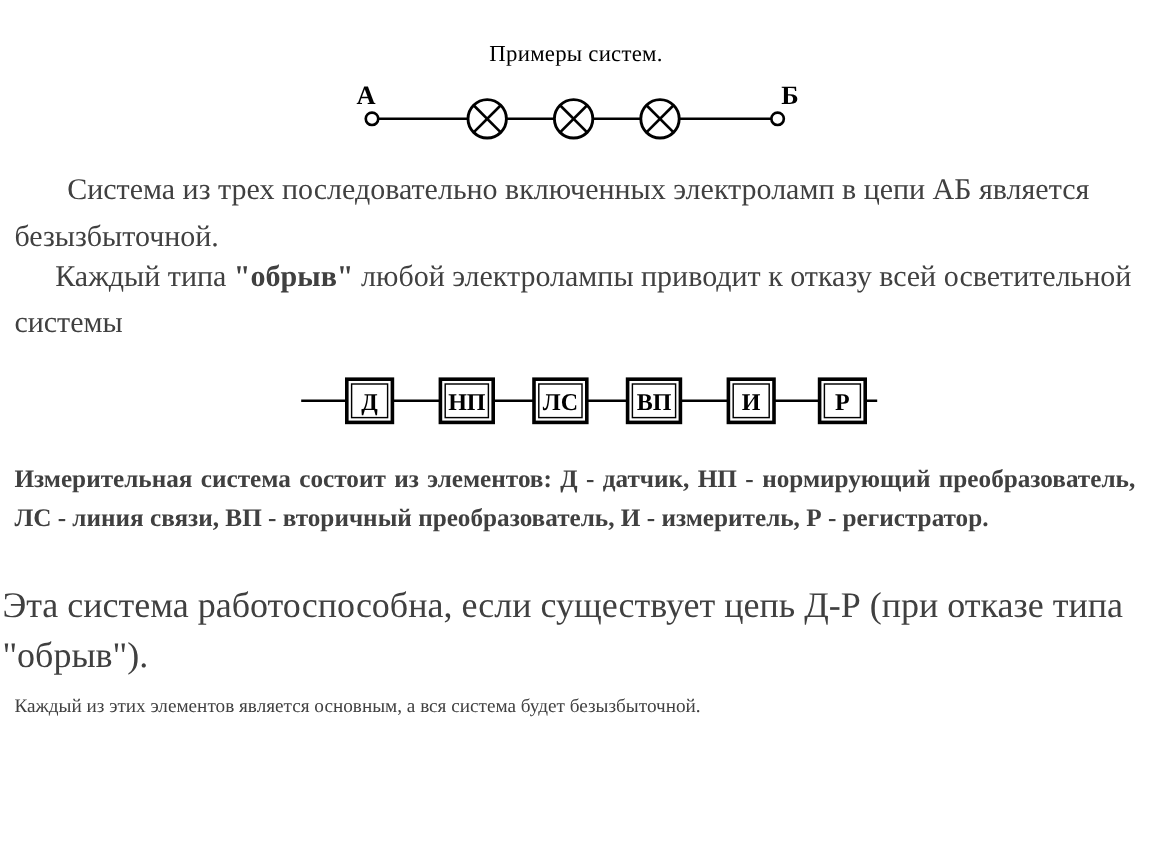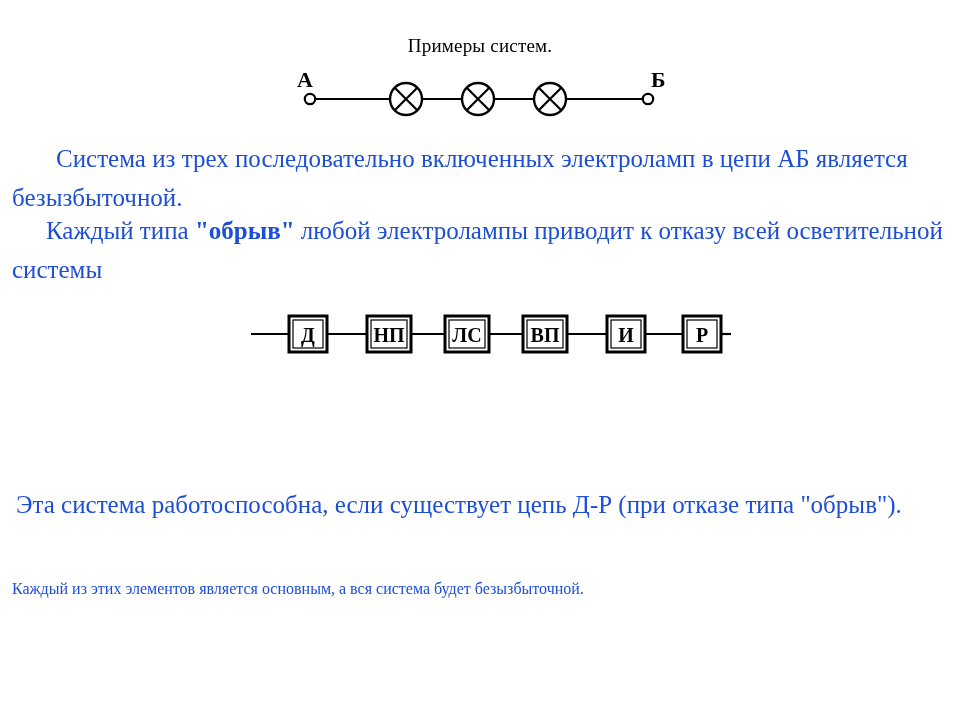--- a/index.html
+++ b/index.html
@@ -42,21 +42,21 @@
     left: 270px;
     top: 70px;
     width: 420px;
     height: 50px;
   }
   .lamp-diagram svg { display: block; }
 
   
   .para {
     position: absolute;
-    color: #1d4ed8;
+    color: #404040;
   }
   .para-intro {
     left: 12px;
     top: 139px;
     width: 900px;
     font-size: 25px;
     line-height: 39px;
     text-indent: 44px;
     text-align: left;
   }
@@ -90,24 +90,24 @@
     width: 934px;
     font-size: 21px;
     line-height: 32px;
     font-weight: bold;
     text-align: justify;
     text-justify: inter-word;
   }
 
   
   .para-work {
-    left: 16px;
+    left: 2px;
     top: 484px;
     width: 940px;
-    font-size: 25px;
+    font-size: 30px;
     line-height: 42px;
     text-align: left;
   }
   .para-basic {
     left: 12px;
     top: 568px;
     width: 940px;
     font-size: 16px;
     line-height: 42px;
     text-align: left;
@@ -207,18 +207,19 @@
       </g>
 
       <g>
         <rect x="438" y="6" width="38" height="36" fill="#ffffff" stroke="#000000" stroke-width="3"></rect>
         <rect x="442" y="10" width="30" height="28" fill="none" stroke="#000000" stroke-width="1.2"></rect>
         <text id="bx-5" x="457" y="32" text-anchor="middle" font-family="Liberation Serif, DejaVu Serif, serif" font-size="20" font-weight="bold" fill="#000000">Р</text>
       </g>
     </svg>
   </div>
 
+  <div class="para para-def">Измерительная система состоит из элементов: Д - датчик, НП - нормирующий преобразователь, ЛС - линия связи, ВП - вторичный преобразователь, И - измеритель, Р - регистратор.</div>
 
   <div class="para para-work">Эта система работоспособна, если существует цепь Д-Р (при отказе типа "обрыв").</div>
 
   <div class="para para-basic">Каждый из этих элементов является основным, а вся система будет безызбыточной.</div>
 
 </div>
 
 </body></html>

